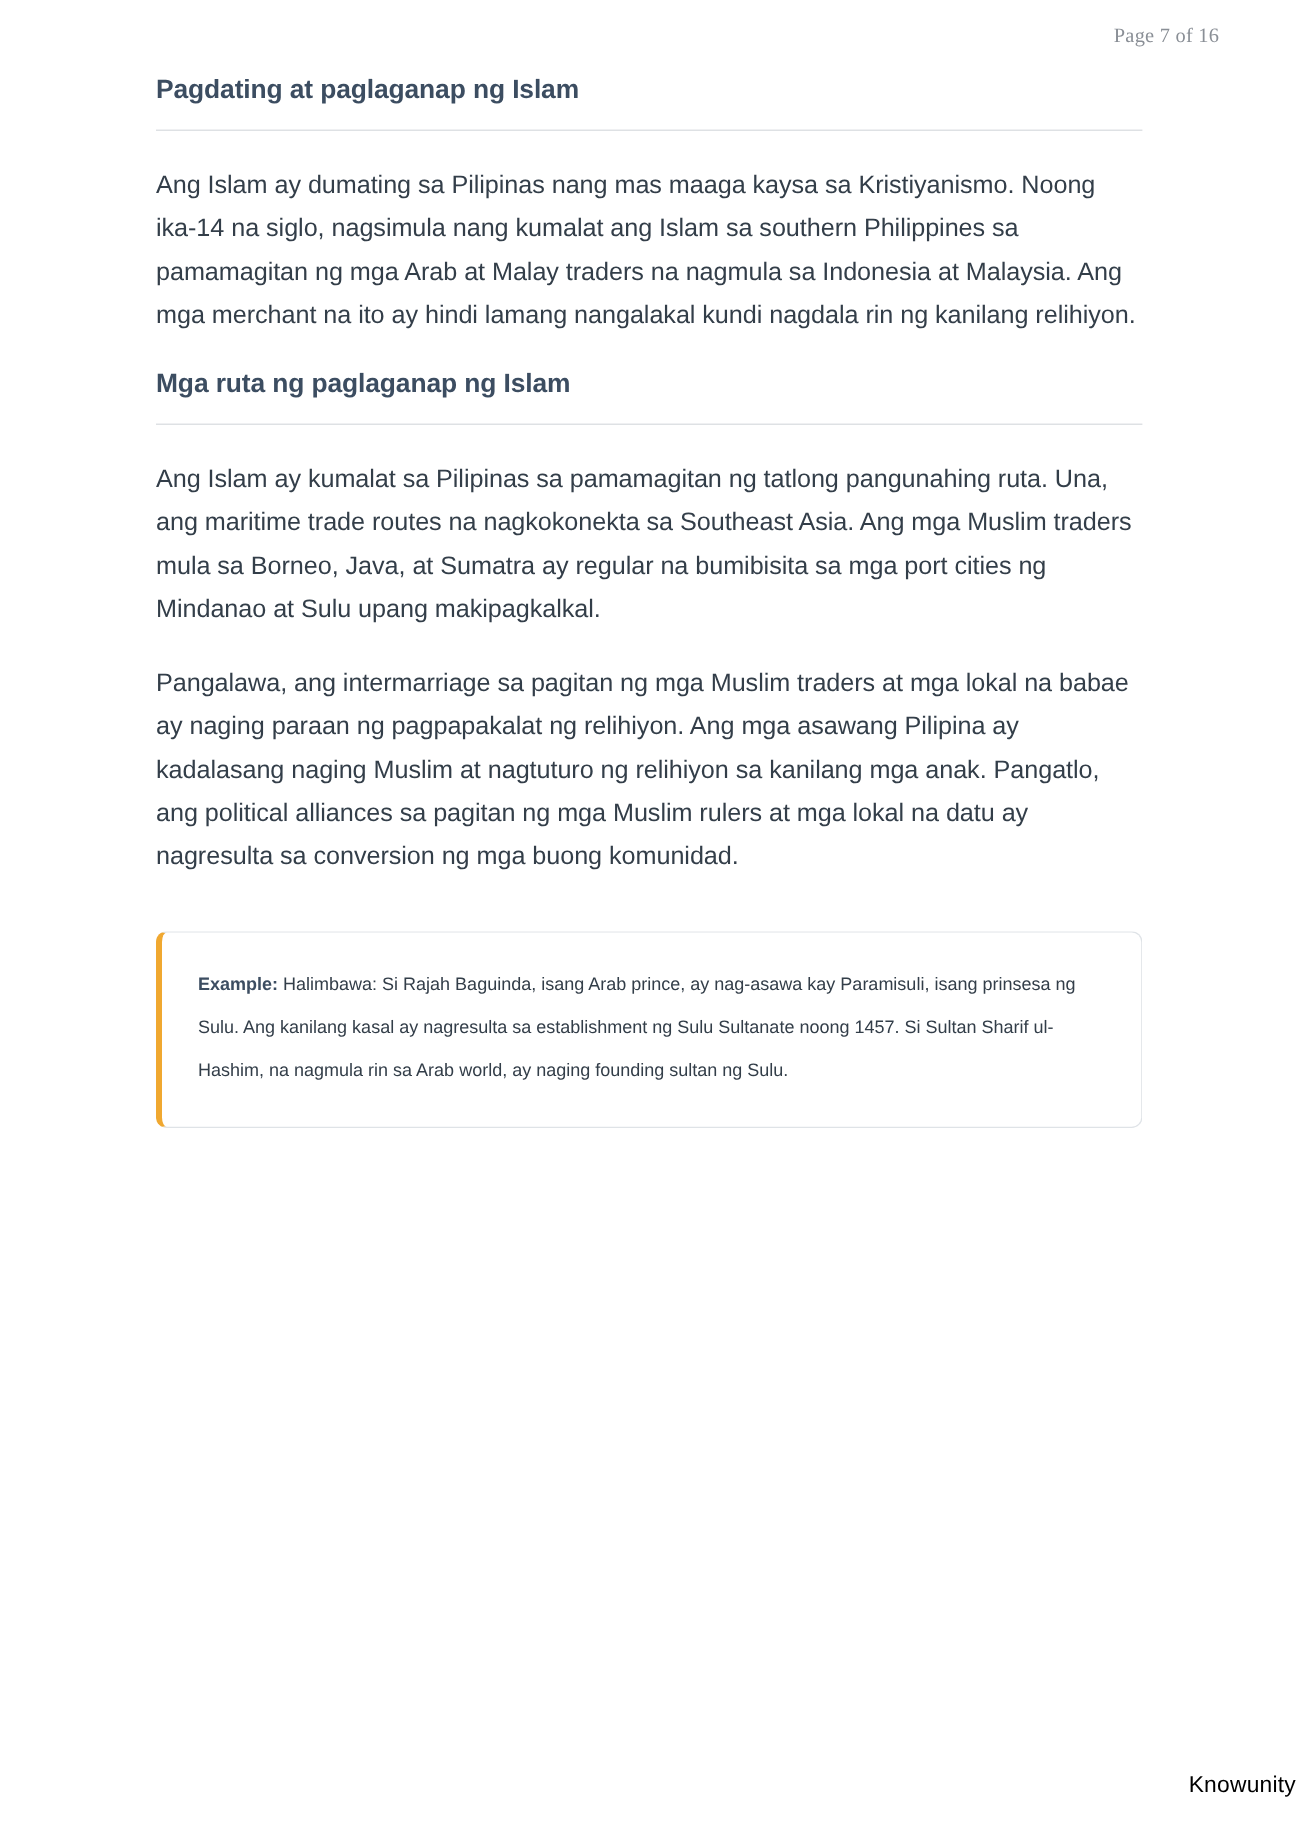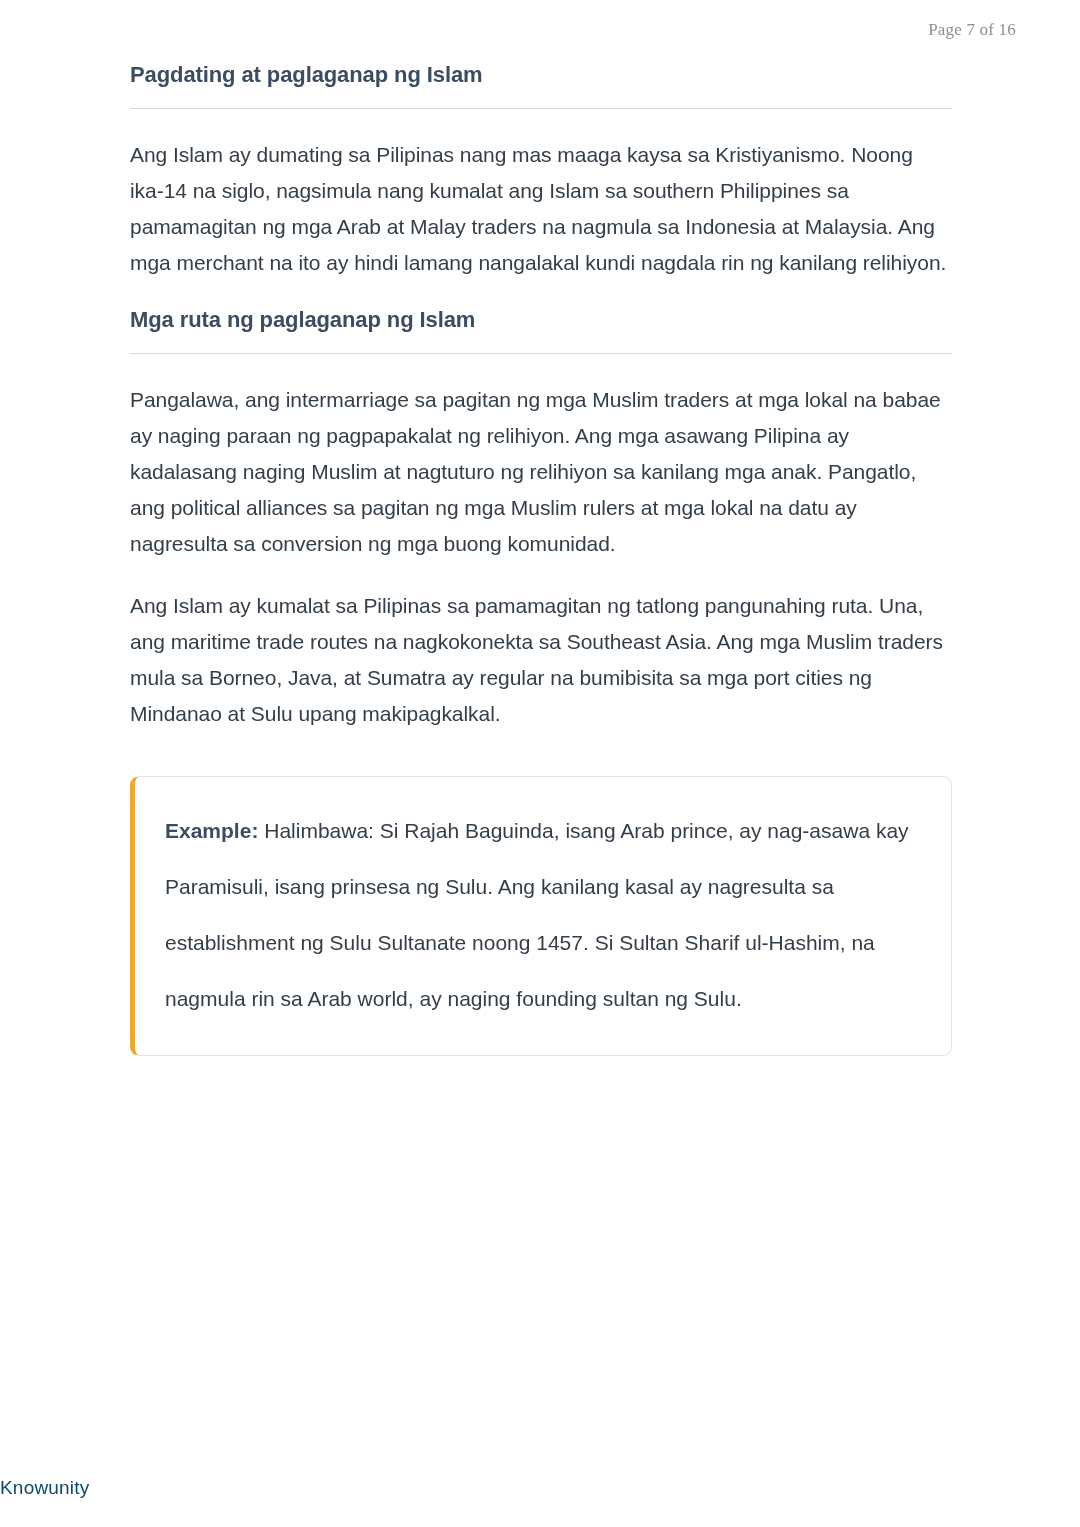--- a/index.html
+++ b/index.html
@@ -61,59 +61,59 @@
   .example-box {
     margin-top: 44px;
     border: 1px solid #dfe3e7;
     border-left: 5px solid #f0a830;
     border-radius: 9px;
     padding: 26px 30px 28px 30px;
     background: #ffffff;
     box-sizing: border-box;
   }
   .example-box p {
-    font-size: 21px;
-    line-height: 56px;
+    font-size: 15px;
+    line-height: 36px;
     margin: 0;
     color: #333e49;
   }
   .example-label {
     font-weight: bold;
     color: #3c4d61;
   }
   .footer-brand {
     position: absolute;
     left: 0;
     right: 0;
     bottom: 28px;
-    text-align: left;
+    text-align: right;
     font-size: 19px;
-    color: #0c4a6e;
+    color: #000000;
     letter-spacing: 0.2px;
   }
 </style>
 </head>
 <body>
 
 <div class="page">
 
   <div class="page-num">Page 7 of 16</div>
 
   <div class="content">
 
     <h2 class="section-title">Pagdating at paglaganap ng Islam</h2>
     <div class="rule"></div>
 
     <p class="body">Ang Islam ay dumating sa Pilipinas nang mas maaga kaysa sa Kristiyanismo. Noong ika-14 na siglo, nagsimula nang kumalat ang Islam sa southern Philippines sa pamamagitan ng mga Arab at Malay traders na nagmula sa Indonesia at Malaysia. Ang mga merchant na ito ay hindi lamang nangalakal kundi nagdala rin ng kanilang relihiyon.</p>
 
     <h2 class="section-title block-gap-top">Mga ruta ng paglaganap ng Islam</h2>
     <div class="rule"></div>
 
+    <p class="body">Ang Islam ay kumalat sa Pilipinas sa pamamagitan ng tatlong pangunahing ruta. Una, ang maritime trade routes na nagkokonekta sa Southeast Asia. Ang mga Muslim traders mula sa Borneo, Java, at Sumatra ay regular na bumibisita sa mga port cities ng Mindanao at Sulu upang makipagkalkal.</p>
     <p class="body">Pangalawa, ang intermarriage sa pagitan ng mga Muslim traders at mga lokal na babae ay naging paraan ng pagpapakalat ng relihiyon. Ang mga asawang Pilipina ay kadalasang naging Muslim at nagtuturo ng relihiyon sa kanilang mga anak. Pangatlo, ang political alliances sa pagitan ng mga Muslim rulers at mga lokal na datu ay nagresulta sa conversion ng mga buong komunidad.</p>
-    <p class="body">Ang Islam ay kumalat sa Pilipinas sa pamamagitan ng tatlong pangunahing ruta. Una, ang maritime trade routes na nagkokonekta sa Southeast Asia. Ang mga Muslim traders mula sa Borneo, Java, at Sumatra ay regular na bumibisita sa mga port cities ng Mindanao at Sulu upang makipagkalkal.</p>
 
     <div class="example-box">
       <p><span class="example-label">Example:</span><span> Halimbawa: Si Rajah Baguinda, isang Arab prince, ay nag-asawa kay Paramisuli, isang prinsesa ng Sulu. Ang kanilang kasal ay nagresulta sa establishment ng Sulu Sultanate noong 1457. Si Sultan Sharif ul-Hashim, na nagmula rin sa Arab world, ay naging founding sultan ng Sulu.</span></p>
     </div>
 
   </div>
 
   <div class="footer-brand">Knowunity</div>
 
 </div>

